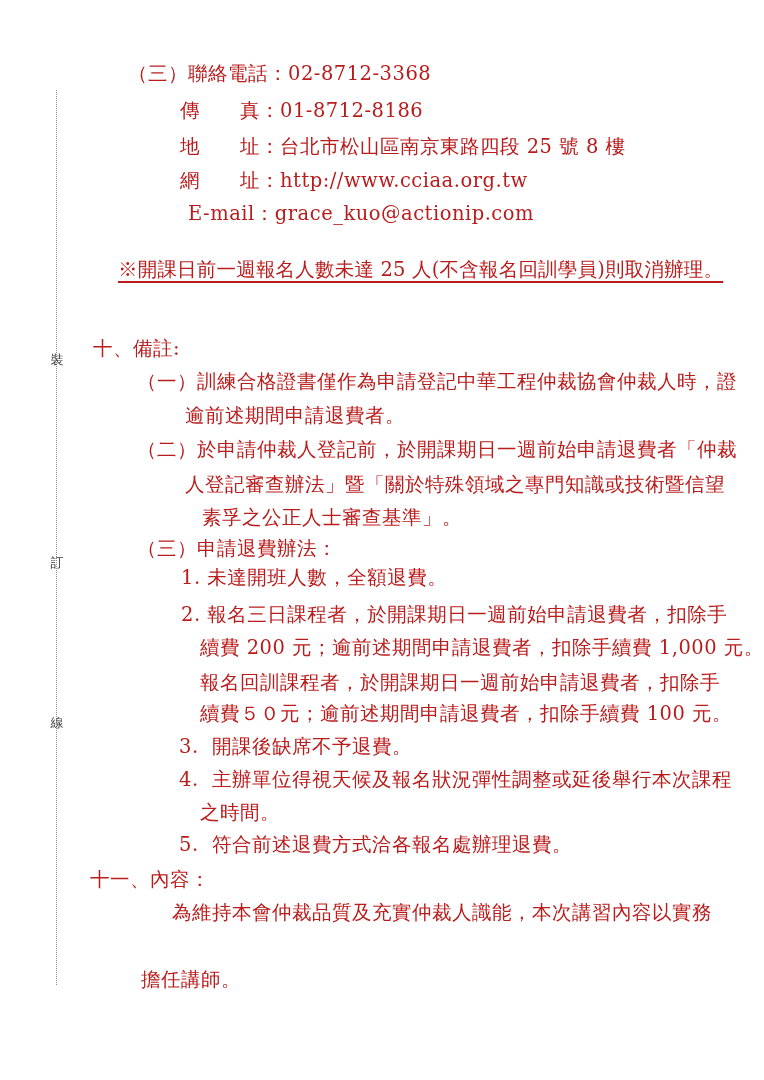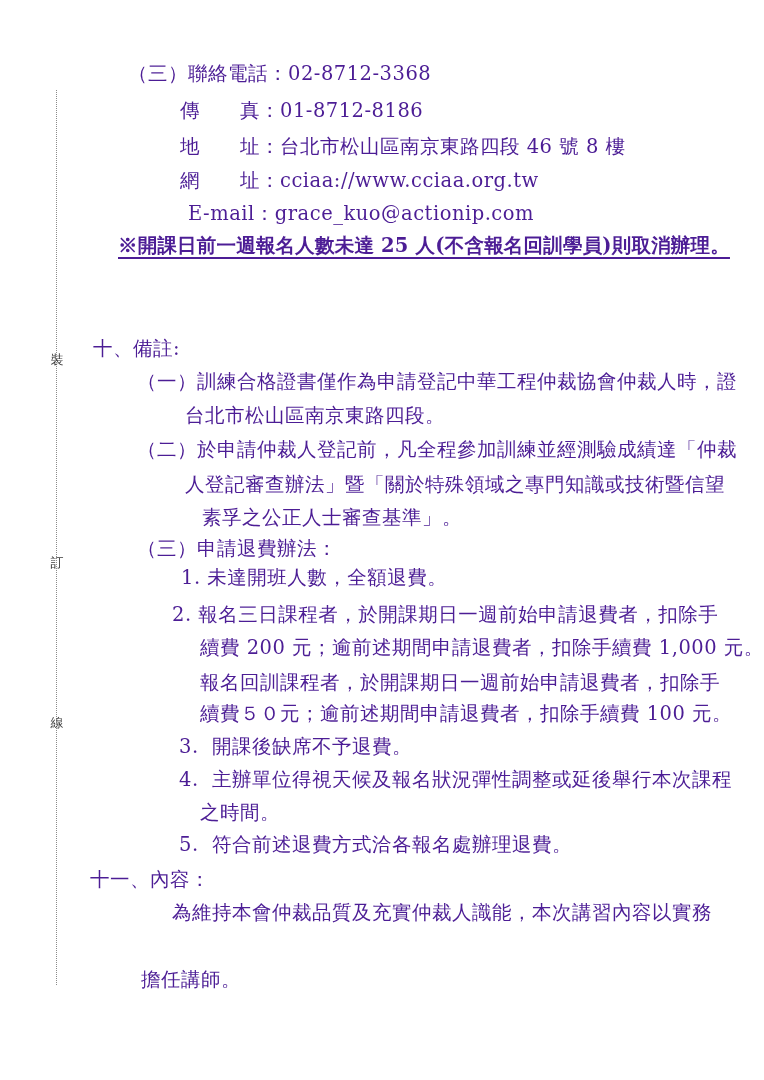--- a/index.html
+++ b/index.html
@@ -6,28 +6,29 @@
   html,body { width:764px; height:1080px; background:#ffffff; }
   body { font-family:"DejaVu Serif","Liberation Serif",serif; color:#1c1c1c; }
   .page { position:relative; width:764px; height:1080px; background:#ffffff; overflow:hidden; }
 
   .line {
     position:absolute;
     font-size:19.5px;
     line-height:1.2;
     white-space:pre;
     letter-spacing:0.5px;
-    color:#4c1d95;
+    color:#b91c1c;
   }
   .notice {
-    font-weight:bold;
+    font-weight:normal;
     text-decoration:underline;
     text-underline-offset:5px;
     text-decoration-thickness:1.5px;
     letter-spacing:0.2px;
+    margin-top:24px;
   }
 
   .binding-line {
     position:absolute;
     left:56px; top:90px;
     width:0; height:895px;
     border-left:1px dotted #8a8a8a;
   }
   .binding-char {
     position:absolute;
@@ -44,39 +45,39 @@
 
 <div class="page">
 
   <div class="binding-line"></div>
   <div class="binding-char" style="top:353px">裝</div>
   <div class="binding-char" style="top:556px">訂</div>
   <div class="binding-char" style="top:716px">線</div>
 
   <div class="line" style="top:62px;left:128px">（三）聯絡電話：02-8712-3368</div>
   <div class="line" style="top:99px;left:180px">傳　　真：01-8712-8186</div>
-  <div class="line" style="top:135px;left:180px">地　　址：台北市松山區南京東路四段 46 號 8 樓</div>
-  <div class="line" style="top:169px;left:180px">網　　址：cciaa://www.cciaa.org.tw</div>
+  <div class="line" style="top:135px;left:180px">地　　址：台北市松山區南京東路四段 25 號 8 樓</div>
+  <div class="line" style="top:169px;left:180px">網　　址：http://www.cciaa.org.tw</div>
   <div class="line" style="top:202px;left:188px">E-mail：grace_kuo@actionip.com</div>
 
   <div class="line notice" style="top:234px;left:118px">※開課日前一週報名人數未達 25 人(不含報名回訓學員)則取消辦理。</div>
 
 
   <div class="line" style="top:337px;left:93px">十、備註:</div>
 
   <div class="line" style="top:370px;left:137px">（一）訓練合格證書僅作為申請登記中華工程仲裁協會仲裁人時，證</div>
-  <div class="line" style="top:404px;left:185px">台北市松山區南京東路四段。</div>
+  <div class="line" style="top:404px;left:185px">逾前述期間申請退費者。</div>
 
-  <div class="line" style="top:438px;left:137px">（二）於申請仲裁人登記前，凡全程參加訓練並經測驗成績達「仲裁</div>
+  <div class="line" style="top:438px;left:137px">（二）於申請仲裁人登記前，於開課期日一週前始申請退費者「仲裁</div>
   <div class="line" style="top:473px;left:185px">人登記審查辦法」暨「關於特殊領域之專門知識或技術暨信望</div>
   <div class="line" style="top:506px;left:202px">素孚之公正人士審查基準」。</div>
 
   <div class="line" style="top:537px;left:137px">（三）申請退費辦法：</div>
   <div class="line" style="top:566px;left:181px">1. 未達開班人數，全額退費。</div>
-  <div class="line" style="top:603px;left:172px">2. 報名三日課程者，於開課期日一週前始申請退費者，扣除手</div>
+  <div class="line" style="top:603px;left:181px">2. 報名三日課程者，於開課期日一週前始申請退費者，扣除手</div>
   <div class="line" style="top:636px;left:200px">續費 200 元；逾前述期間申請退費者，扣除手續費 1,000 元。</div>
   <div class="line" style="top:671px;left:200px">報名回訓課程者，於開課期日一週前始申請退費者，扣除手</div>
   <div class="line" style="top:702px;left:200px">續費５０元；逾前述期間申請退費者，扣除手續費 100 元。</div>
   <div class="line" style="top:735px;left:179px">3.  開課後缺席不予退費。</div>
   <div class="line" style="top:768px;left:179px">4.  主辦單位得視天候及報名狀況彈性調整或延後舉行本次課程</div>
   <div class="line" style="top:801px;left:200px">之時間。</div>
   <div class="line" style="top:833px;left:179px">5.  符合前述退費方式洽各報名處辦理退費。</div>
 
   <div class="line" style="top:868px;left:90px">十一、內容：</div>
   <div class="line" style="top:901px;left:172px">為維持本會仲裁品質及充實仲裁人識能，本次講習內容以實務</div>

